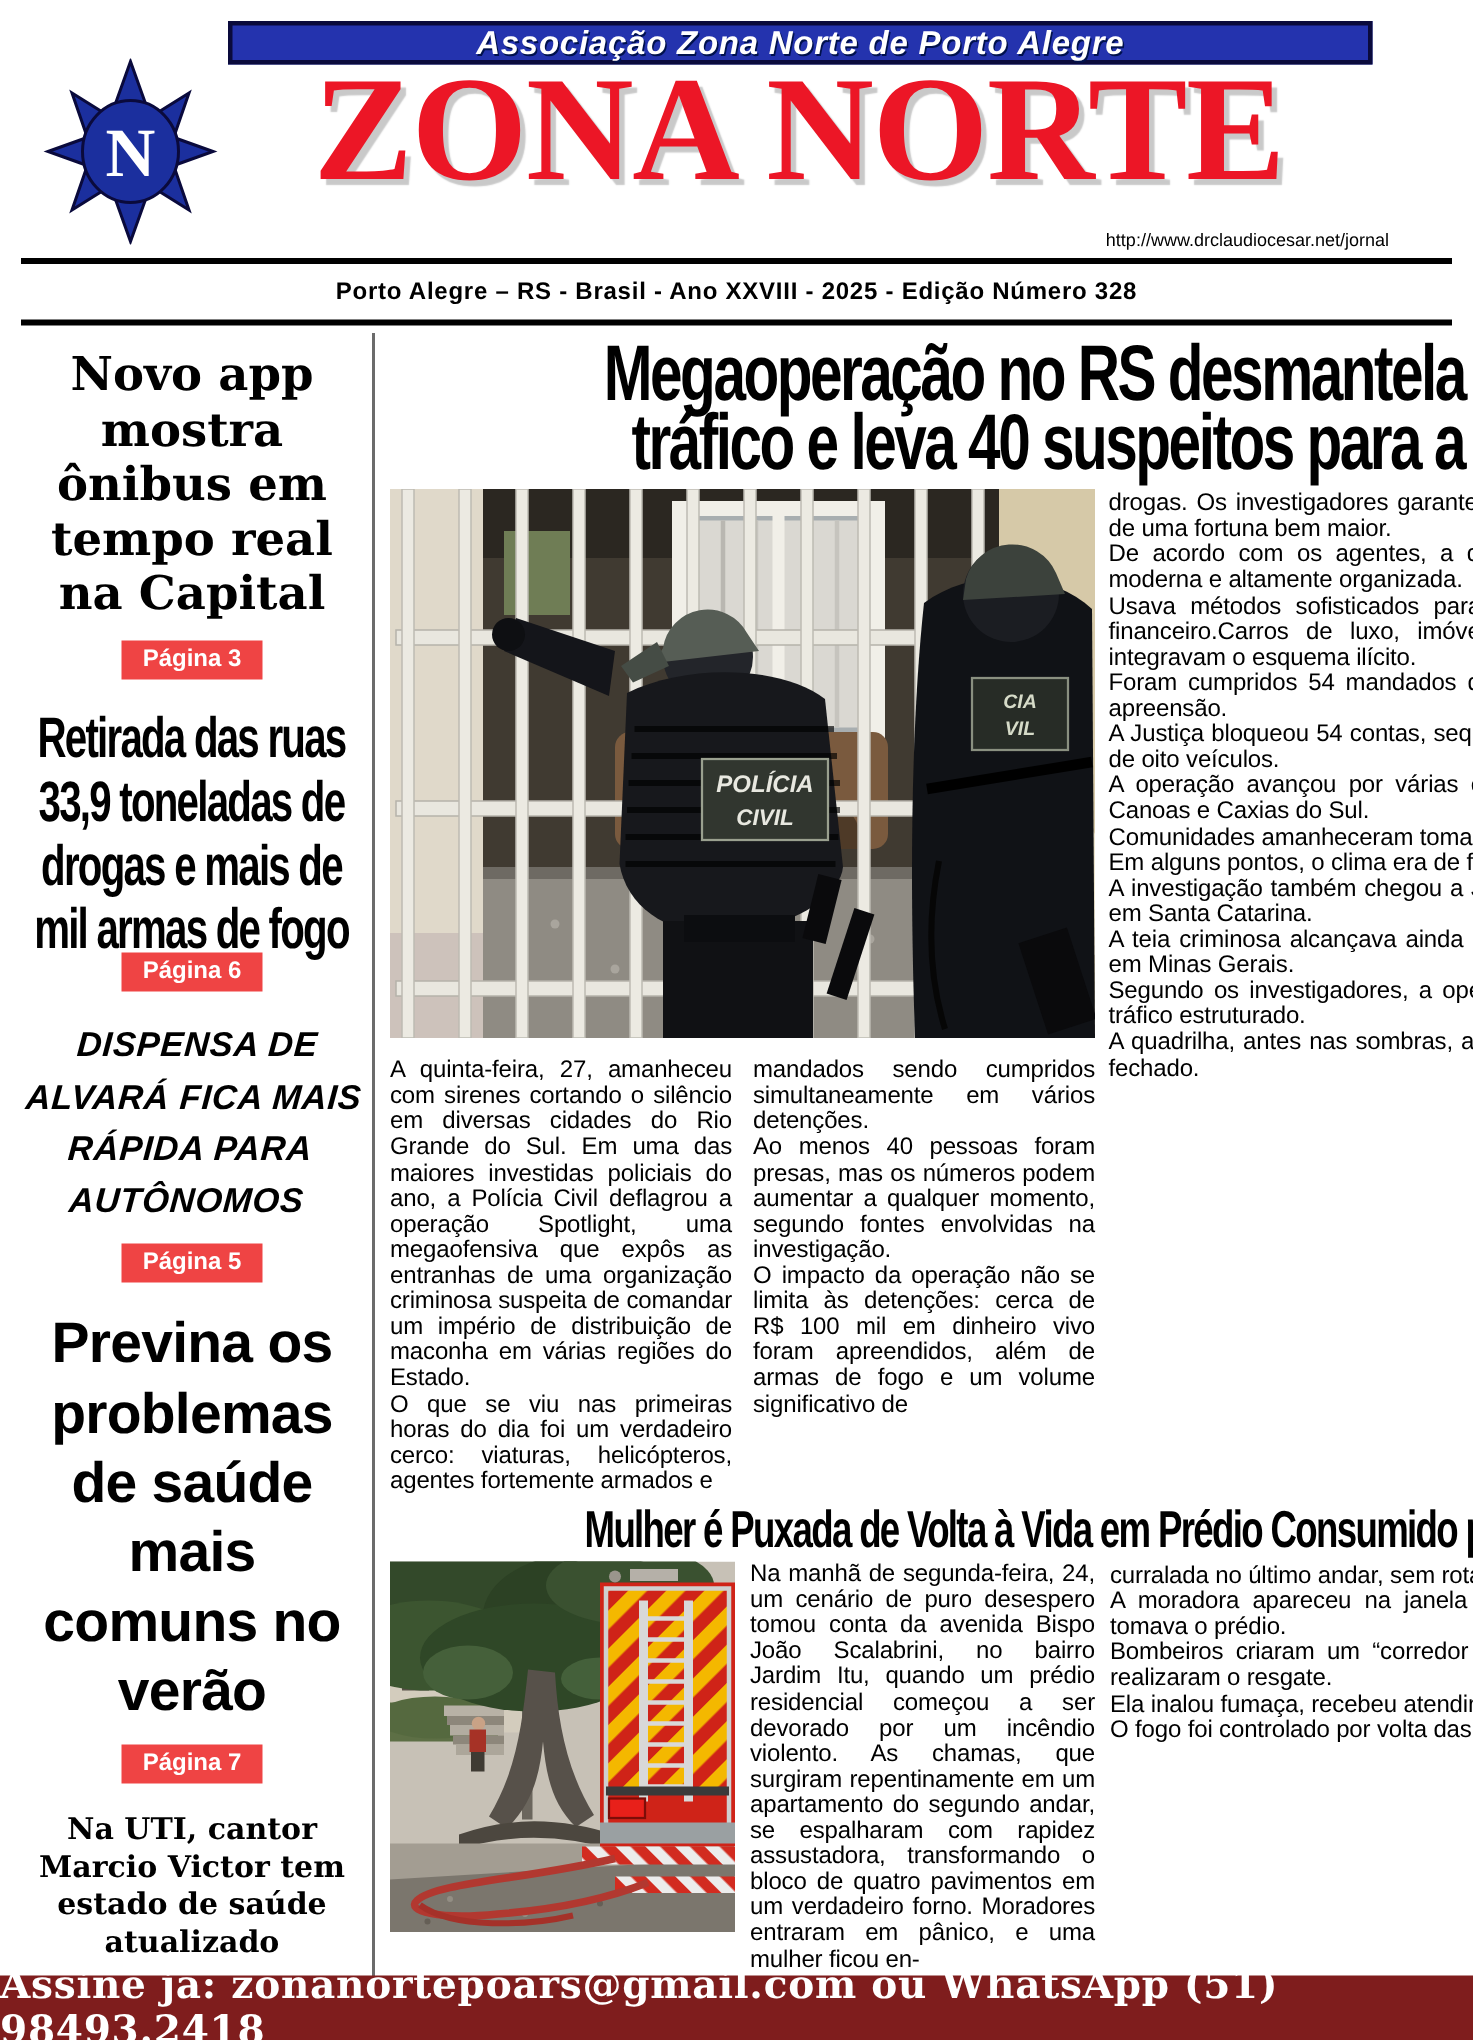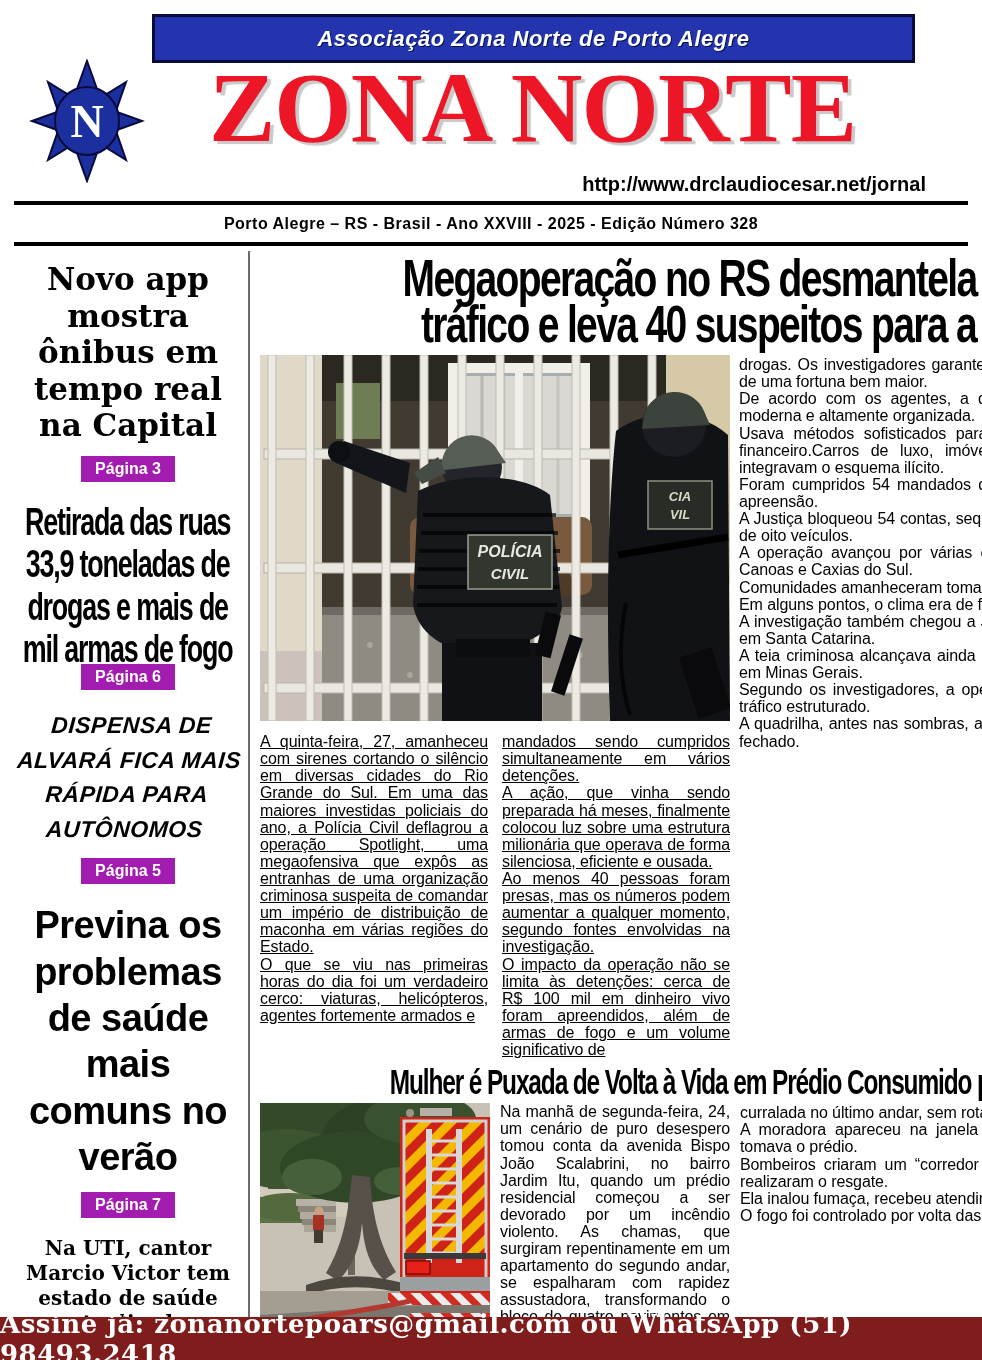--- a/index.html
+++ b/index.html
@@ -10,21 +10,21 @@
     font-family: "Liberation Sans", sans-serif;
     position: relative;
     overflow: hidden;
     color: #000;
   }
   .page { padding: 0 14px; }
 
   
   .assoc-banner {
     margin: 14px 53px 0 138px;
-    height: 49px;
+    height: 29px;
     background: #2433ae;
     border: 3px solid #0a0a3c;
     display: flex; align-items: center; justify-content: center;
   }
   .assoc-banner span {
     color: #fff; font-weight: bold; font-style: italic;
     font-size: 22px; letter-spacing: .5px;
     text-shadow: 1px 1px 0 #00114d;
   }
   .masthead { position: relative; height: 122px; }
@@ -32,41 +32,41 @@
   .mast-title {
     position: absolute; left: 138px; right: 55px; top: -8px;
     text-align: center; white-space: nowrap;
     font-family: "Liberation Serif", serif; font-weight: bold;
     font-size: 108px; line-height: 1.05; letter-spacing: -1px;
     color: #ec1626; text-shadow: 4px 4px 1px #c9c9c9;
     transform: scale(.92, .92); transform-origin: center top;
   }
   .site-url {
     text-align: right; padding-right: 42px;
-    font-weight: bold; font-size: 20px; margin-top: -12px;
+    font-weight: normal; font-size: 12px; margin-top: -12px;
   }
   .rule { height: 4px; background: #000; margin: 5px 0; }
   .dateline {
     text-align: center; font-weight: bold; font-size: 16px;
     letter-spacing: .5px; padding: 5px 0 4px;
   }
 
   
   .content { display: flex; align-items: stretch; }
   .sidebar {
     width: 236px; flex: 0 0 236px;
     border-right: 2px solid #6b6b6b;
     text-align: center; padding: 10px 6px 0 0;
   }
   .main { flex: 1; padding-left: 10px; }
 
   
   .side-item { margin-bottom: 4px; }
   .pagina-btn {
-    display: inline-block; background: #a21caf; color: #fff;
+    display: inline-block; background: #ef4444; color: #fff;
     font-weight: bold; font-size: 16px; padding: 4px 14px;
     margin: 12px 0 14px; border: none; cursor: pointer;
   }
   .sh1 { font-family: "DejaVu Serif", serif; font-weight: bold; font-size: 31px; line-height: 1.18; }
   .sh2 { font-weight: bold; font-size: 34px; line-height: 1.12; letter-spacing: -1.5px;
          width: 126%; margin-left: -13%; transform: scale(.79, 1.12); transform-origin: center top; }
   .sh3 { font-weight: bold; font-style: italic; font-size: 23px; line-height: 1.5;
          letter-spacing: .5px; transform: skewX(-4deg); }
   .sh4 { font-family: Liberation Sans, sans-serif; font-weight: bold; font-size: 38px; line-height: 1.22; letter-spacing: -.5px; }
   .sh5 { font-family: "DejaVu Serif", serif; font-weight: bold; font-size: 20px; line-height: 1.25; }
@@ -75,21 +75,21 @@
   
   .headline1 { text-align: center; margin: 4px 0 8px; overflow: visible; }
   .headline1 .hl {
     display: block; white-space: nowrap;
     font-weight: bold; font-size: 47px; line-height: .98; letter-spacing: -2px;
     transform: scale(.83, 1.12); transform-origin: center center;
   }
   .lead-body { display: flex; gap: 9px; }
   .lead-left { width: 470px; flex: 0 0 470px; }
   .photo-frame1 { width: 470px; height: 366px; }
-  .lead-cols { display: flex; gap: 14px; margin-top: 8px; text-decoration: underline; }
+  .lead-cols { display: flex; gap: 14px; margin-top: 8px; }
   .article { text-align: justify; }
   .article p { font-size: 16px; line-height: 1.07; letter-spacing: -.1px; }
   .col-a { width: 230px; }
   .col-b { width: 230px; }
   .lead-right { flex: 1; padding-top: 1px; }
 
   
   .headline2 { text-align: center; margin: 7px 0 5px; }
   .headline2 .hl {
     display: block; white-space: nowrap;
@@ -283,21 +283,20 @@
             </g>
           </svg>
 
           <div class="lead-cols">
             <div class="article col-a">
                 <p>A quinta-feira, 27, amanheceu com sirenes cortando o silêncio em diversas cidades do Rio Grande do Sul. Em uma das maiores investidas policiais do ano, a Polícia Civil deflagrou a operação Spotlight, uma megaofensiva que expôs as entranhas de uma organização criminosa suspeita de comandar um império de distribuição de maconha em várias regiões do Estado.</p>
                 <p>O que se viu nas primeiras horas do dia foi um verdadeiro cerco: viaturas, helicópteros, agentes fortemente armados e</p>
               </div>
             <div class="article col-b">
                 <p>mandados sendo cumpridos simultaneamente em vários detenções.</p>
-                <p>A ação, que vinha sendo preparada há meses, finalmente colocou luz sobre uma estrutura milionária que operava de forma silenciosa, eficiente e ousada.</p>
                 <p>Ao menos 40 pessoas foram presas, mas os números podem aumentar a qualquer momento, segundo fontes envolvidas na investigação.</p>
                 <p>O impacto da operação não se limita às detenções: cerca de R$ 100 mil em dinheiro vivo foram apreendidos, além de armas de fogo e um volume  significativo de</p>
               </div>
           </div>
         </div>
 
         <div class="article lead-right">
             <p>drogas. Os investigadores garantem que isso é apenas a “ponta visível” de uma fortuna bem maior.</p>
             <p>De acordo com os agentes, a quadrilha atuava como uma empresa moderna e altamente organizada.</p>
             <p>Usava métodos sofisticados para lavar grandes somas pelo sistema financeiro.Carros de luxo, imóveis caros e uso de transportadoras integravam o esquema ilícito.</p>

